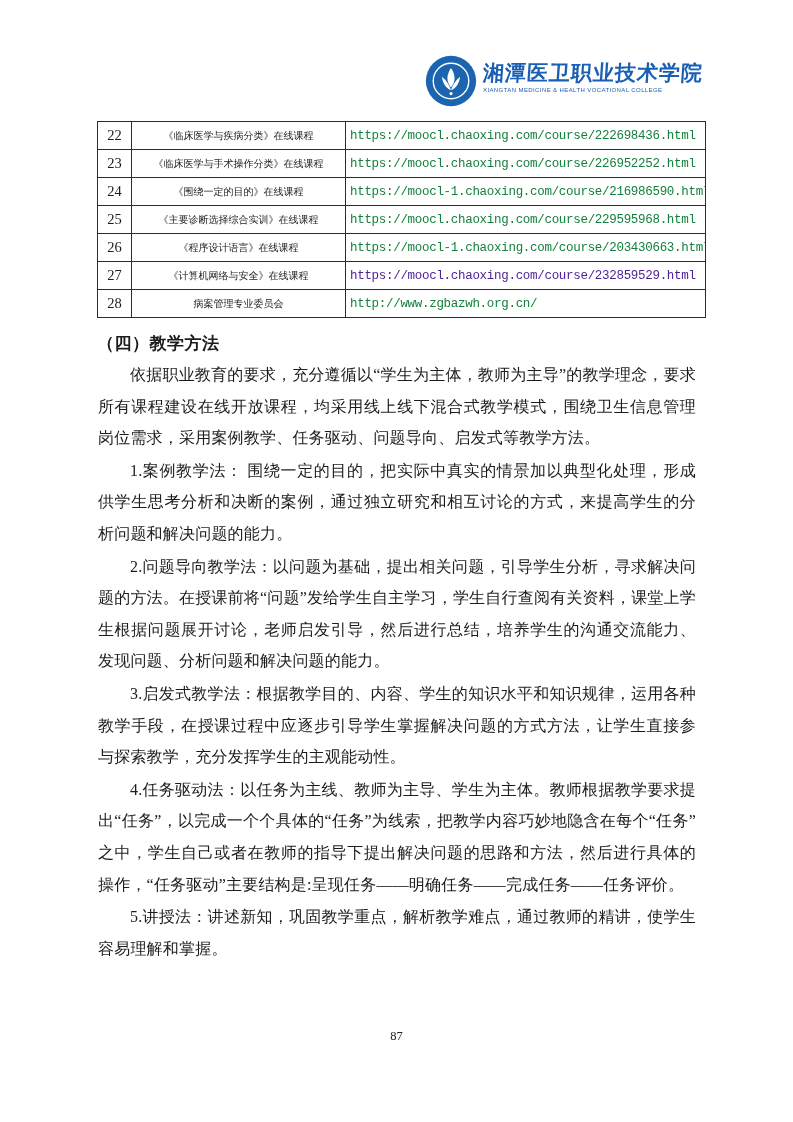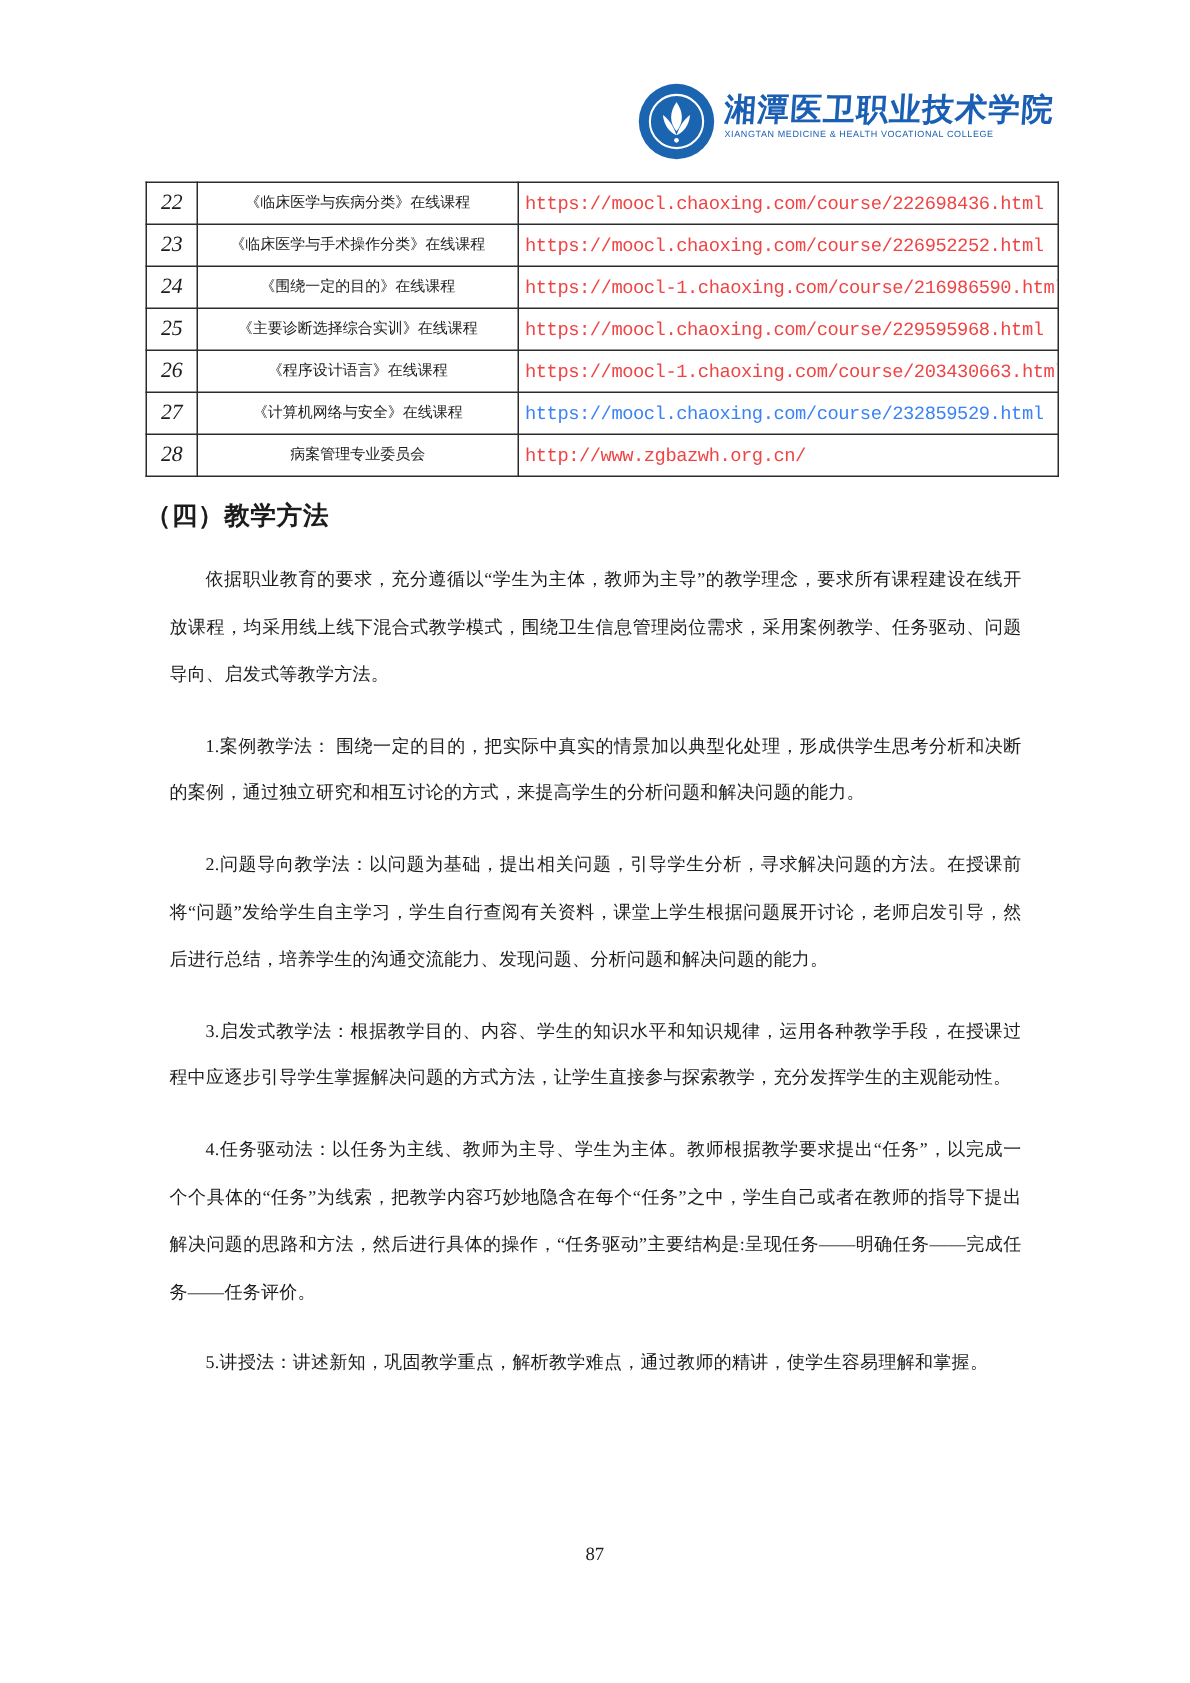--- a/index.html
+++ b/index.html
@@ -56,52 +56,51 @@
   .course-table td {
     border: 1px solid #2c2c2c;
     vertical-align: middle;
     padding: 3px 4px;
   }
   .cell-no {
     width: 34px;
     text-align: center;
     font-size: 14.5px;
     font-family: "Liberation Serif", serif;
-    font-style: italic;
   }
   .cell-name {
     width: 214px;
     text-align: center;
     font-size: 10px;
     line-height: 21px;
     padding: 5px 8px;
   }
   .cell-url {
     width: 360px;
     font-family: "Liberation Mono", "DejaVu Sans Mono", monospace;
     font-size: 12.5px;
     letter-spacing: -0.3px;
     padding-left: 6px;
-    color: #ef4444;
+    color: #15803d;
     white-space: nowrap;
     overflow: hidden;
   }
-  .cell-url.muted { color: #3b82f6; }
+  .cell-url.muted { color: #4c1d95; }
 
   
   .section-heading {
     font-size: 17px;
     font-weight: bold;
     margin: 14px 0 4px 0;
     letter-spacing: 0.5px;
   }
   .text-block { width: 600px; }
   .para {
-    margin: 16px;
-    font-size: 12px;
+    margin: 1px;
+    font-size: 16px;
     line-height: 31.6px;
     text-align: justify;
     text-indent: 2em;
     letter-spacing: 0.2px;
   }
 
   
   .page-number {
     position: absolute;
     bottom: 78px; left: 0; right: 0;

